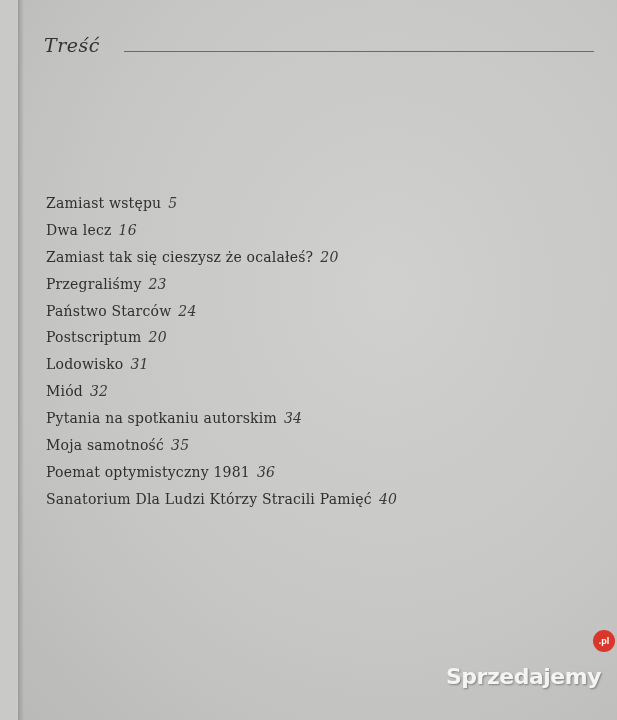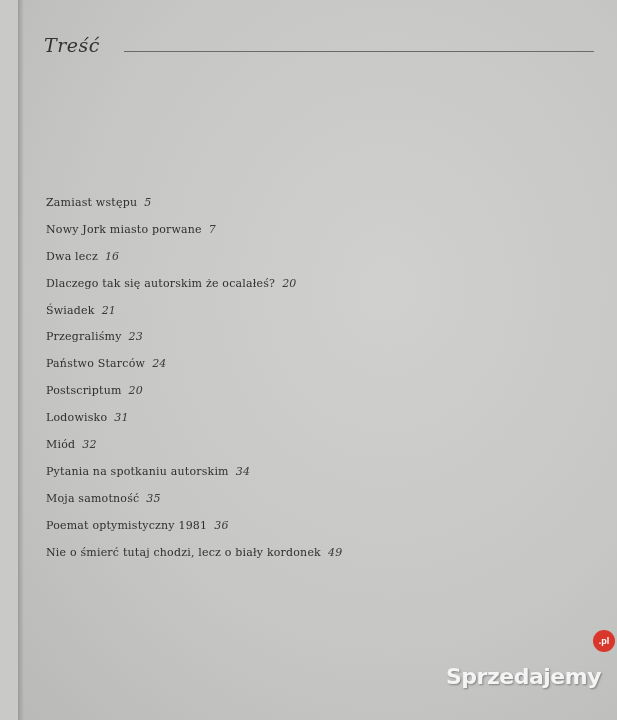--- a/index.html
+++ b/index.html
@@ -31,21 +31,21 @@
     .header-rule {
       position: absolute; left: 80px; top: 21px; width: 470px; height: 0;
       border-top: 1px solid #6a6a6a;
     }
     .toc {
       position: absolute; left: 28px; top: 190px;
       list-style: none; margin: 0; padding: 0;
     }
     .toc li {
       height: 26.9px; line-height: 26.9px;
-      font-size: 11px; white-space: nowrap; color: #2f2f2f;
+      font-size: 14px; white-space: nowrap; color: #2f2f2f;
       letter-spacing: 0.2px;
     }
     .toc .page-num {
       font-style: italic; margin-left: 7px; color: #3a3a3a;
     }
     .watermark {
       position: absolute; left: 428px; top: 664px;
       font-family: "DejaVu Sans", sans-serif; font-weight: bold;
       font-size: 22px; color: #f4f4f4;
       text-shadow: 1px 1px 2px rgba(0,0,0,0.35);
@@ -65,30 +65,28 @@
 <div class="page">
   <div class="edge-left"></div>
 
   <div class="header">
     <span class="header-title">Treść</span>
     <div class="header-rule"></div>
   </div>
 
   <ul class="toc">
     <li><span>Zamiast wstępu</span><span class="page-num">5</span></li>
-    <li><span>Nowy Jork miasto porwane</span><span class="page-num">7</span></li>
     <li><span>Dwa lecz</span><span class="page-num">16</span></li>
-    <li><span>Dlaczego tak się autorskim że ocalałeś?</span><span class="page-num">20</span></li>
-    <li><span>Świadek</span><span class="page-num">21</span></li>
+    <li><span>Zamiast tak się cieszysz że ocalałeś?</span><span class="page-num">20</span></li>
     <li><span>Przegraliśmy</span><span class="page-num">23</span></li>
     <li><span>Państwo Starców</span><span class="page-num">24</span></li>
     <li><span>Postscriptum</span><span class="page-num">20</span></li>
     <li><span>Lodowisko</span><span class="page-num">31</span></li>
     <li><span>Miód</span><span class="page-num">32</span></li>
     <li><span>Pytania na spotkaniu autorskim</span><span class="page-num">34</span></li>
     <li><span>Moja samotność</span><span class="page-num">35</span></li>
     <li><span>Poemat optymistyczny 1981</span><span class="page-num">36</span></li>
-    <li><span>Nie o śmierć tutaj chodzi, lecz o biały kordonek</span><span class="page-num">49</span></li>
+    <li><span>Sanatorium Dla Ludzi Którzy Stracili Pamięć</span><span class="page-num">40</span></li>
   </ul>
 
   <span class="watermark">Sprzedajemy</span>
   <span class="watermark-badge">.pl</span>
 </div>
 
 </body></html>

